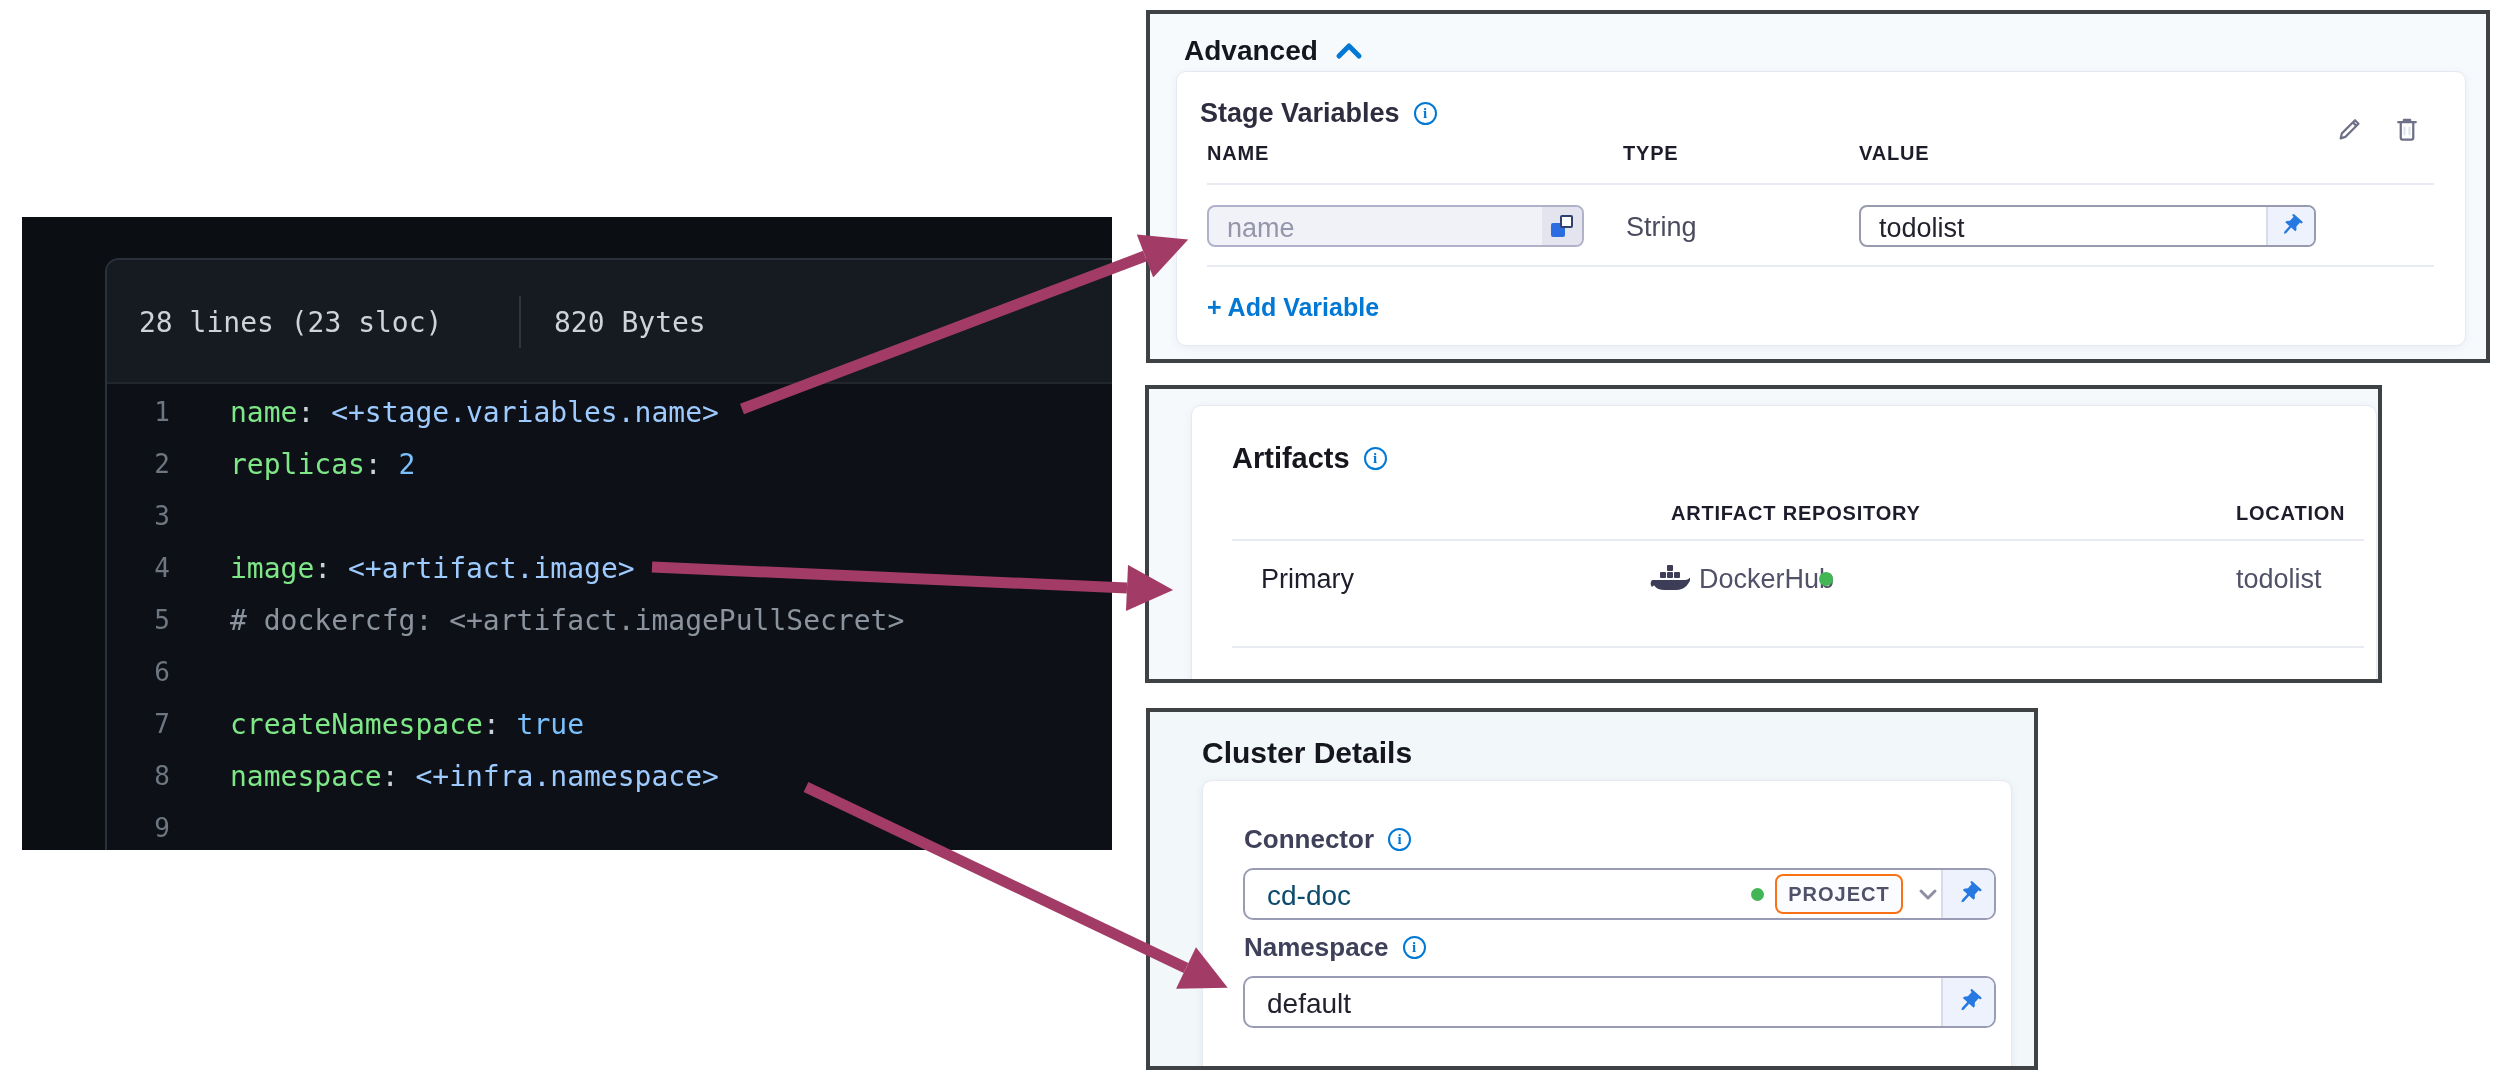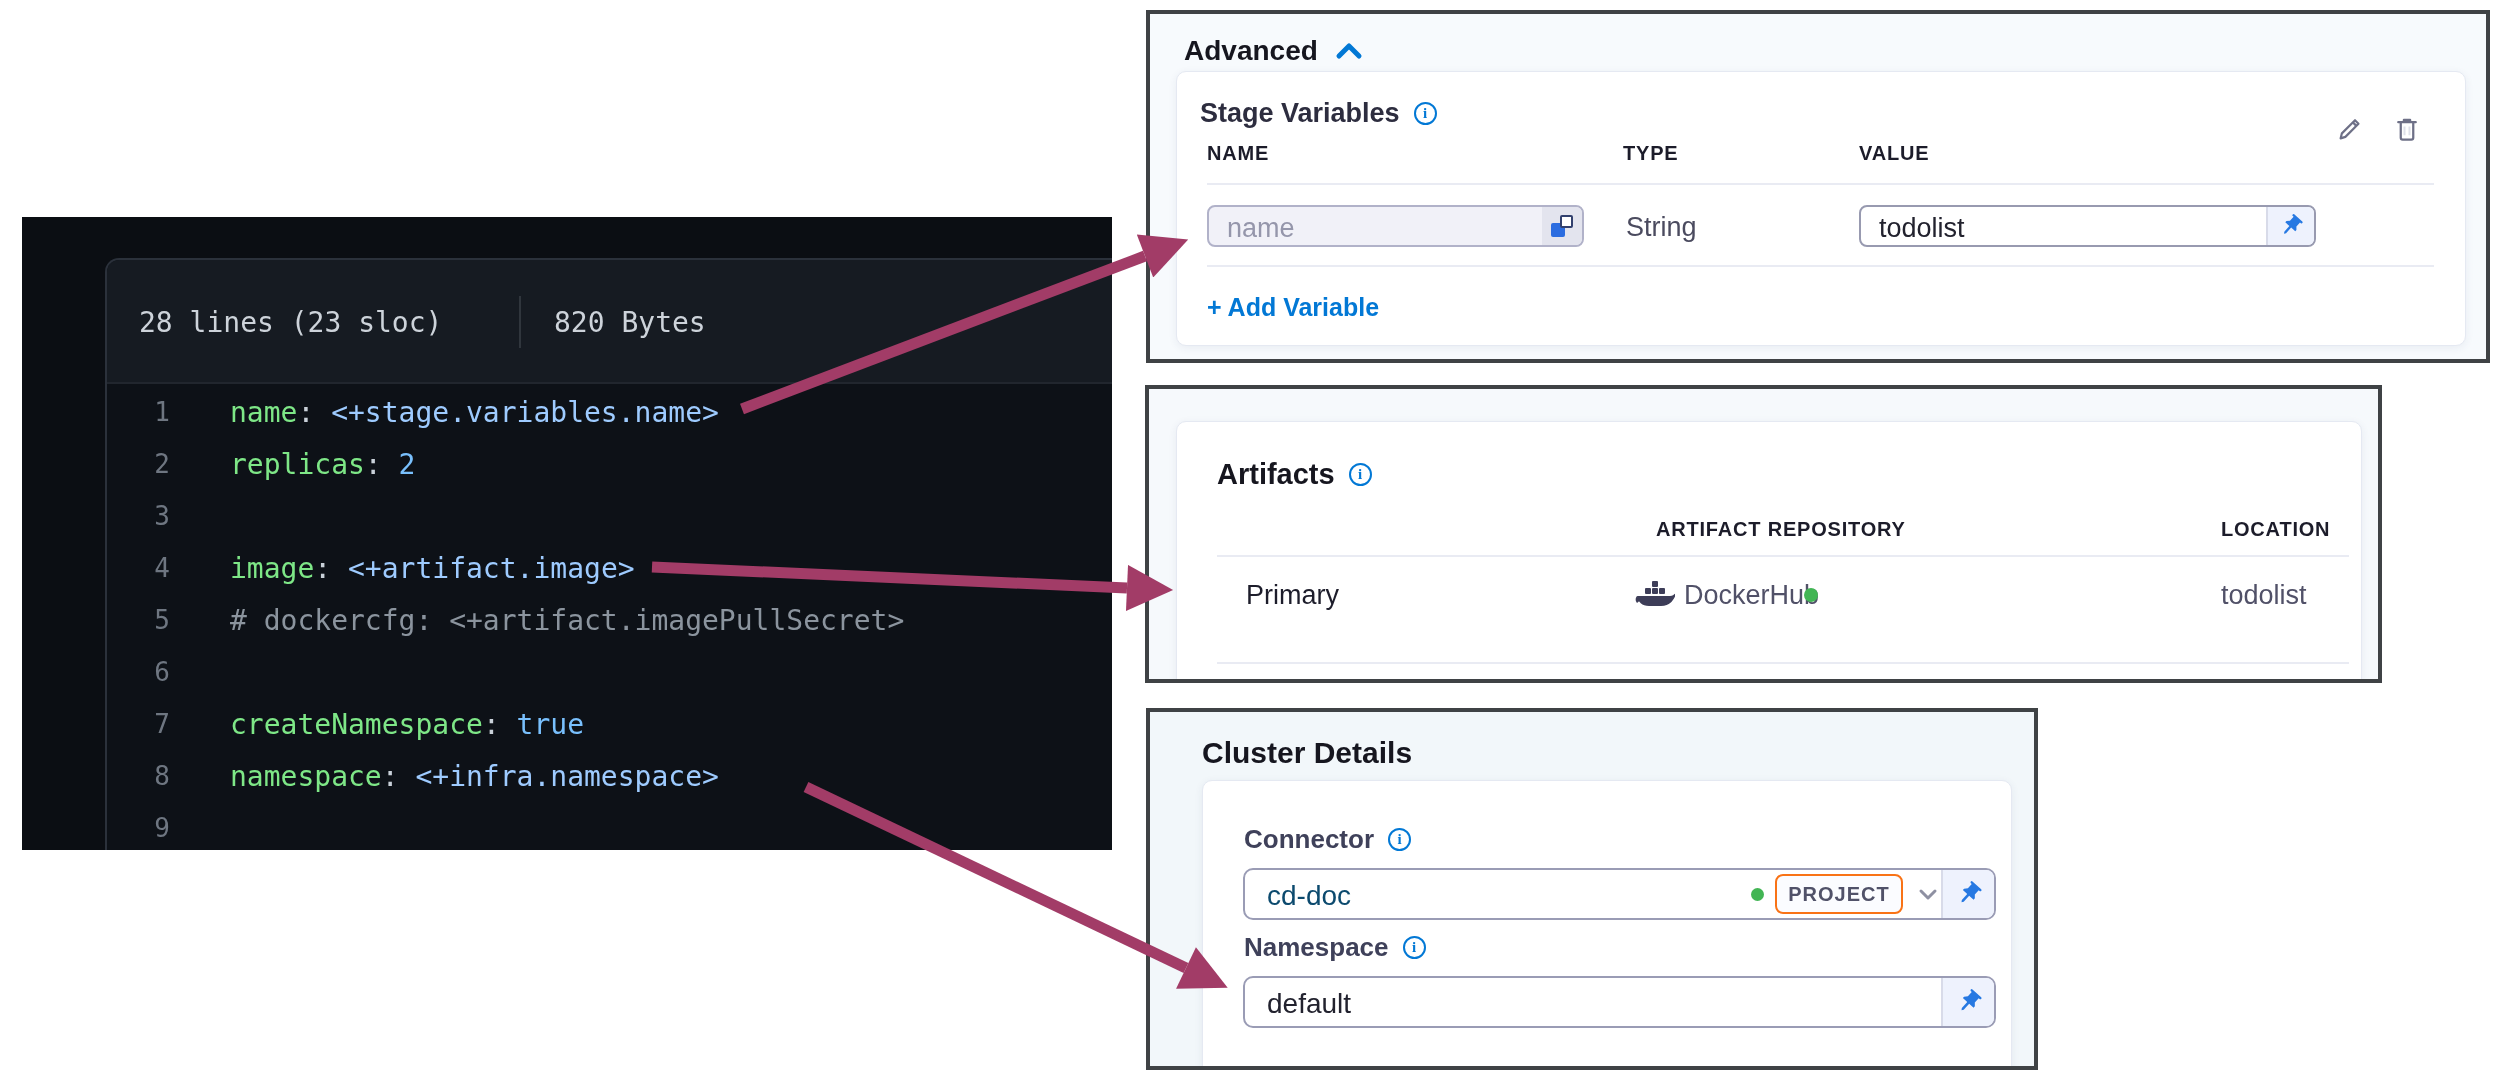--- a/index.html
+++ b/index.html
@@ -135,21 +135,21 @@
       </svg>
     </span>
 
     <div class="abs divider" style="left:30px;top:193px;width:1227px;"></div>
 
     <span class="abs link" style="left:30px;top:221px;">+ Add Variable</span>
   </div>
 </div>
 
 <div class="abs frame panel-art">
-  <div class="abs card" style="left:27px;top:16px;width:1184px;height:290px;border-radius:10px 10px 0 0;margin-top:16px;">
+  <div class="abs card" style="left:42px;top:16px;width:1184px;height:290px;border-radius:10px 10px 0 0;">
     <div class="abs" style="left:40px;top:36px;display:flex;align-items:center;gap:14px;">
       <span class="h-title" style="font-size:29px;">Artifacts</span>
       <span class="info"></span>
     </div>
 
     <span class="abs th" style="left:479px;top:96px;">ARTIFACT REPOSITORY</span>
     <span class="abs th" style="left:1044px;top:96px;">LOCATION</span>
 
     <div class="abs divider" style="left:40px;top:133px;width:1132px;"></div>
 

